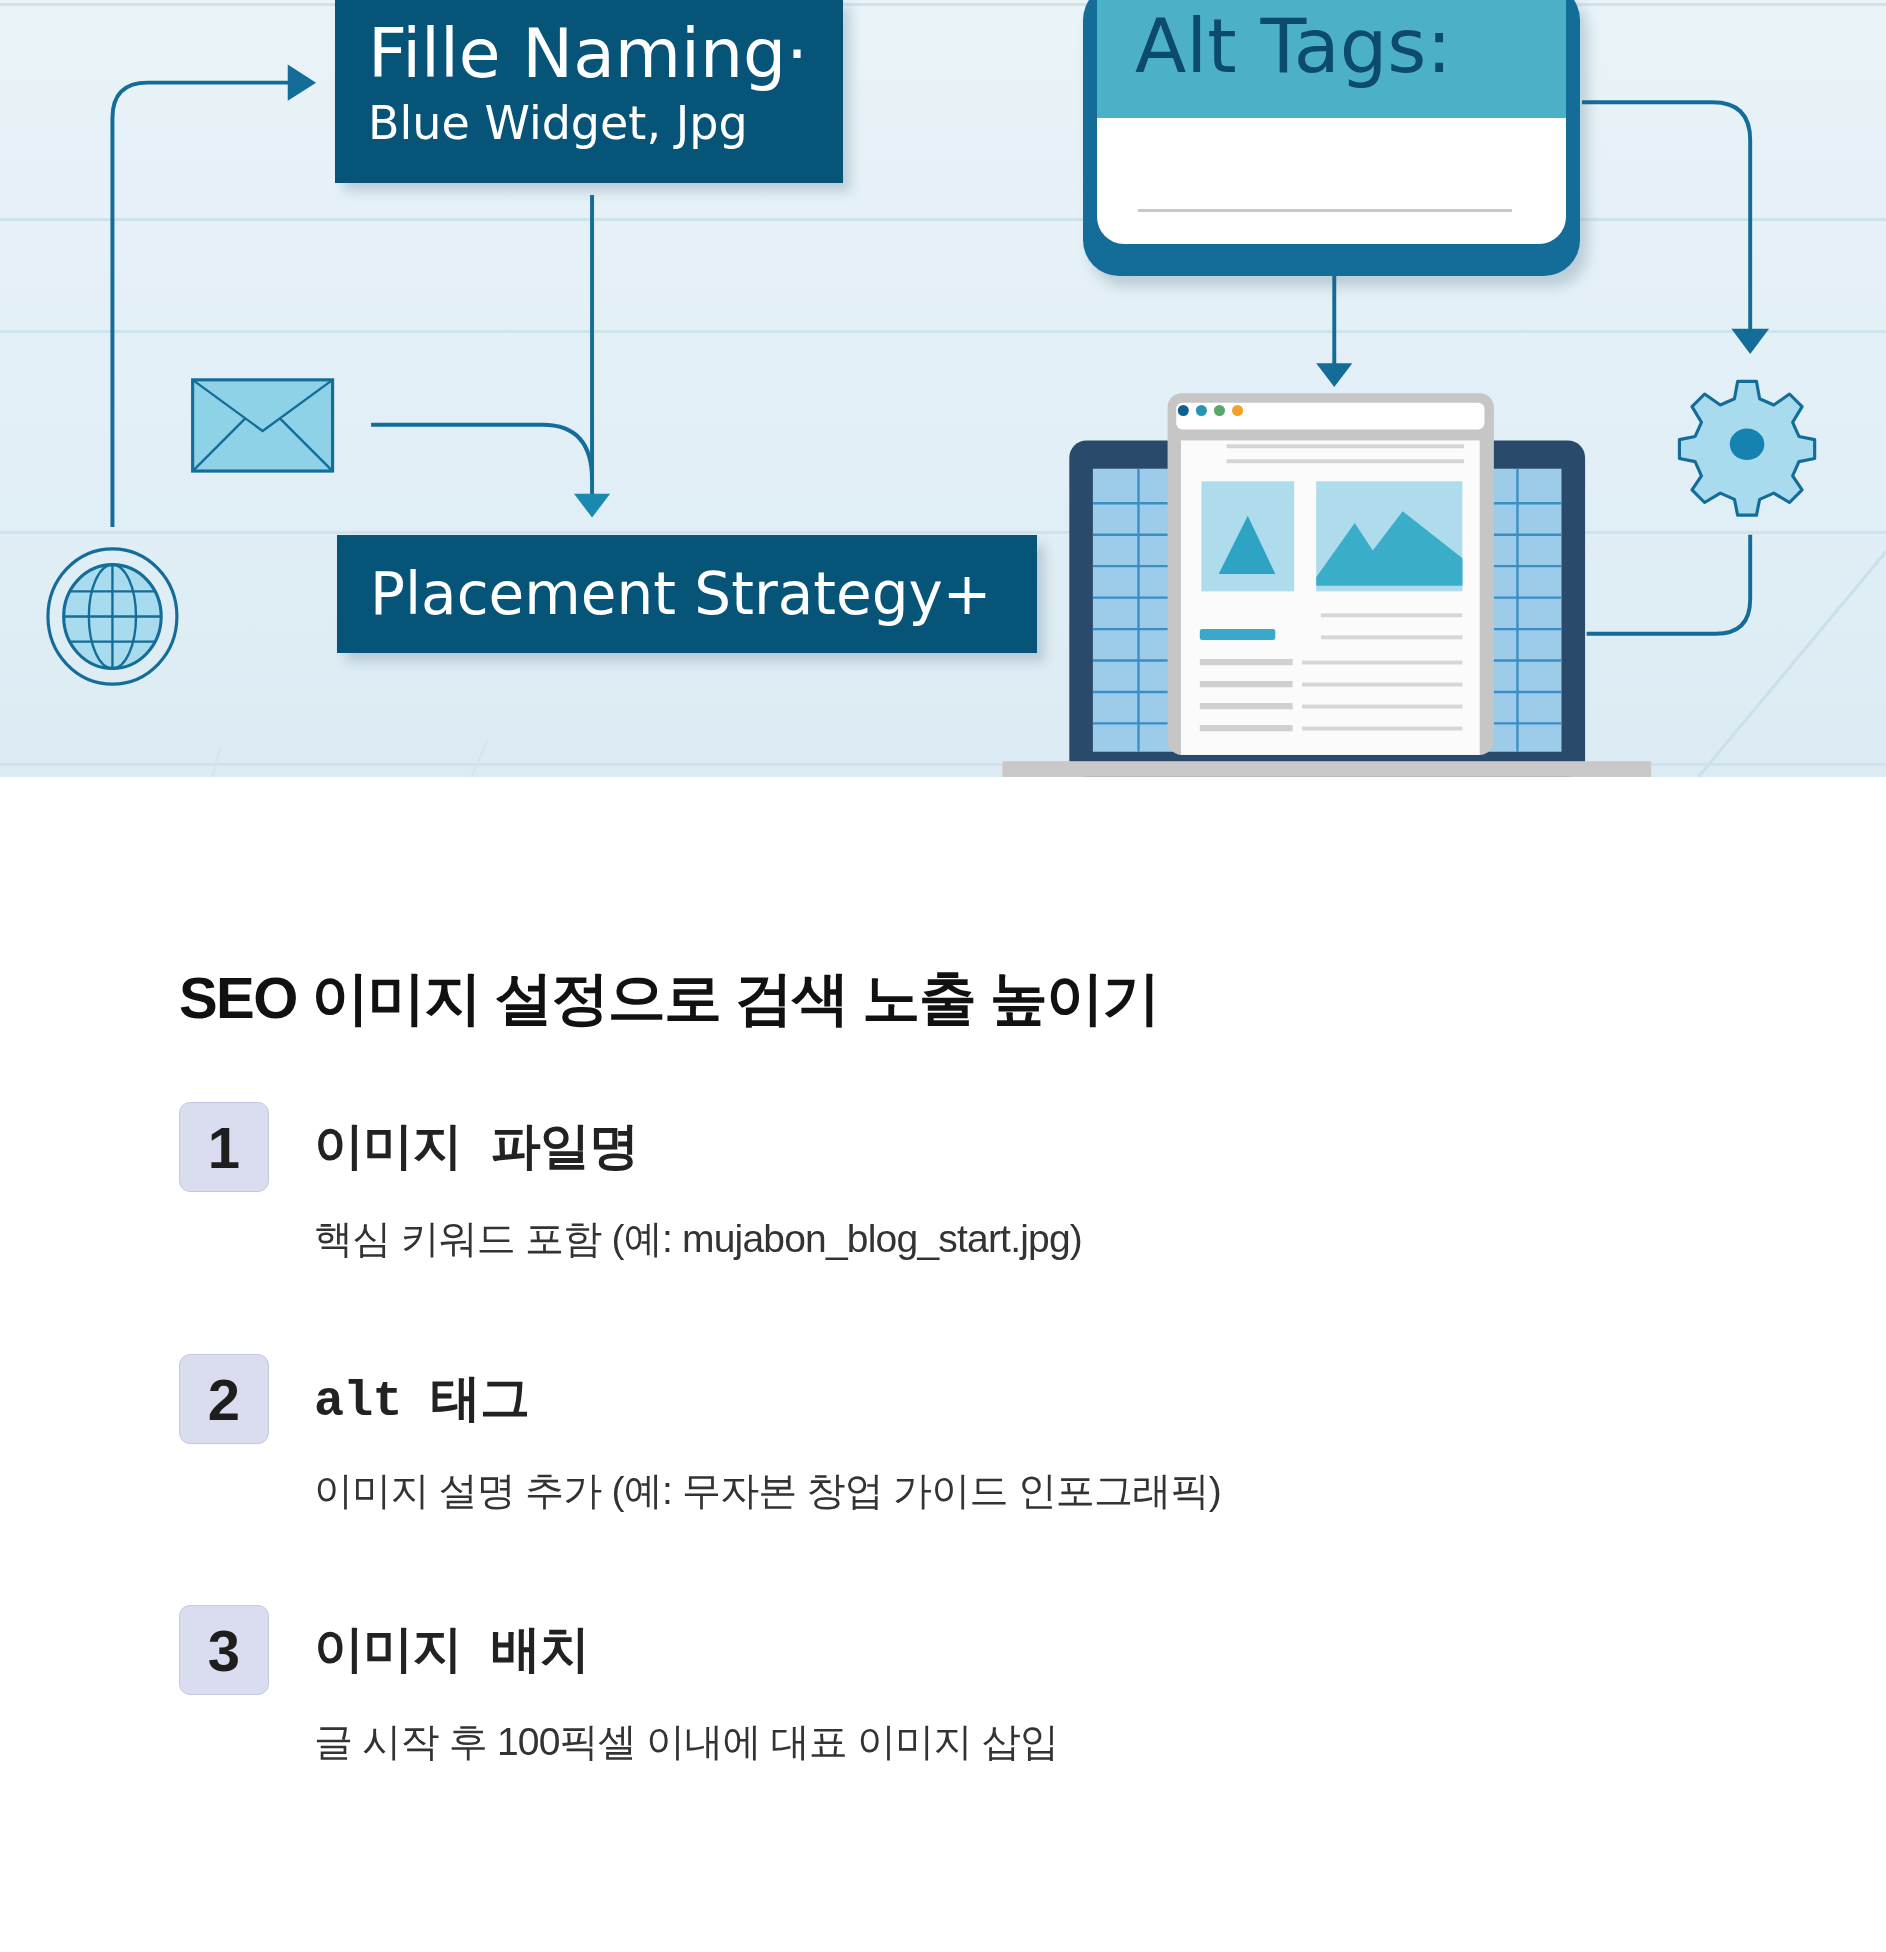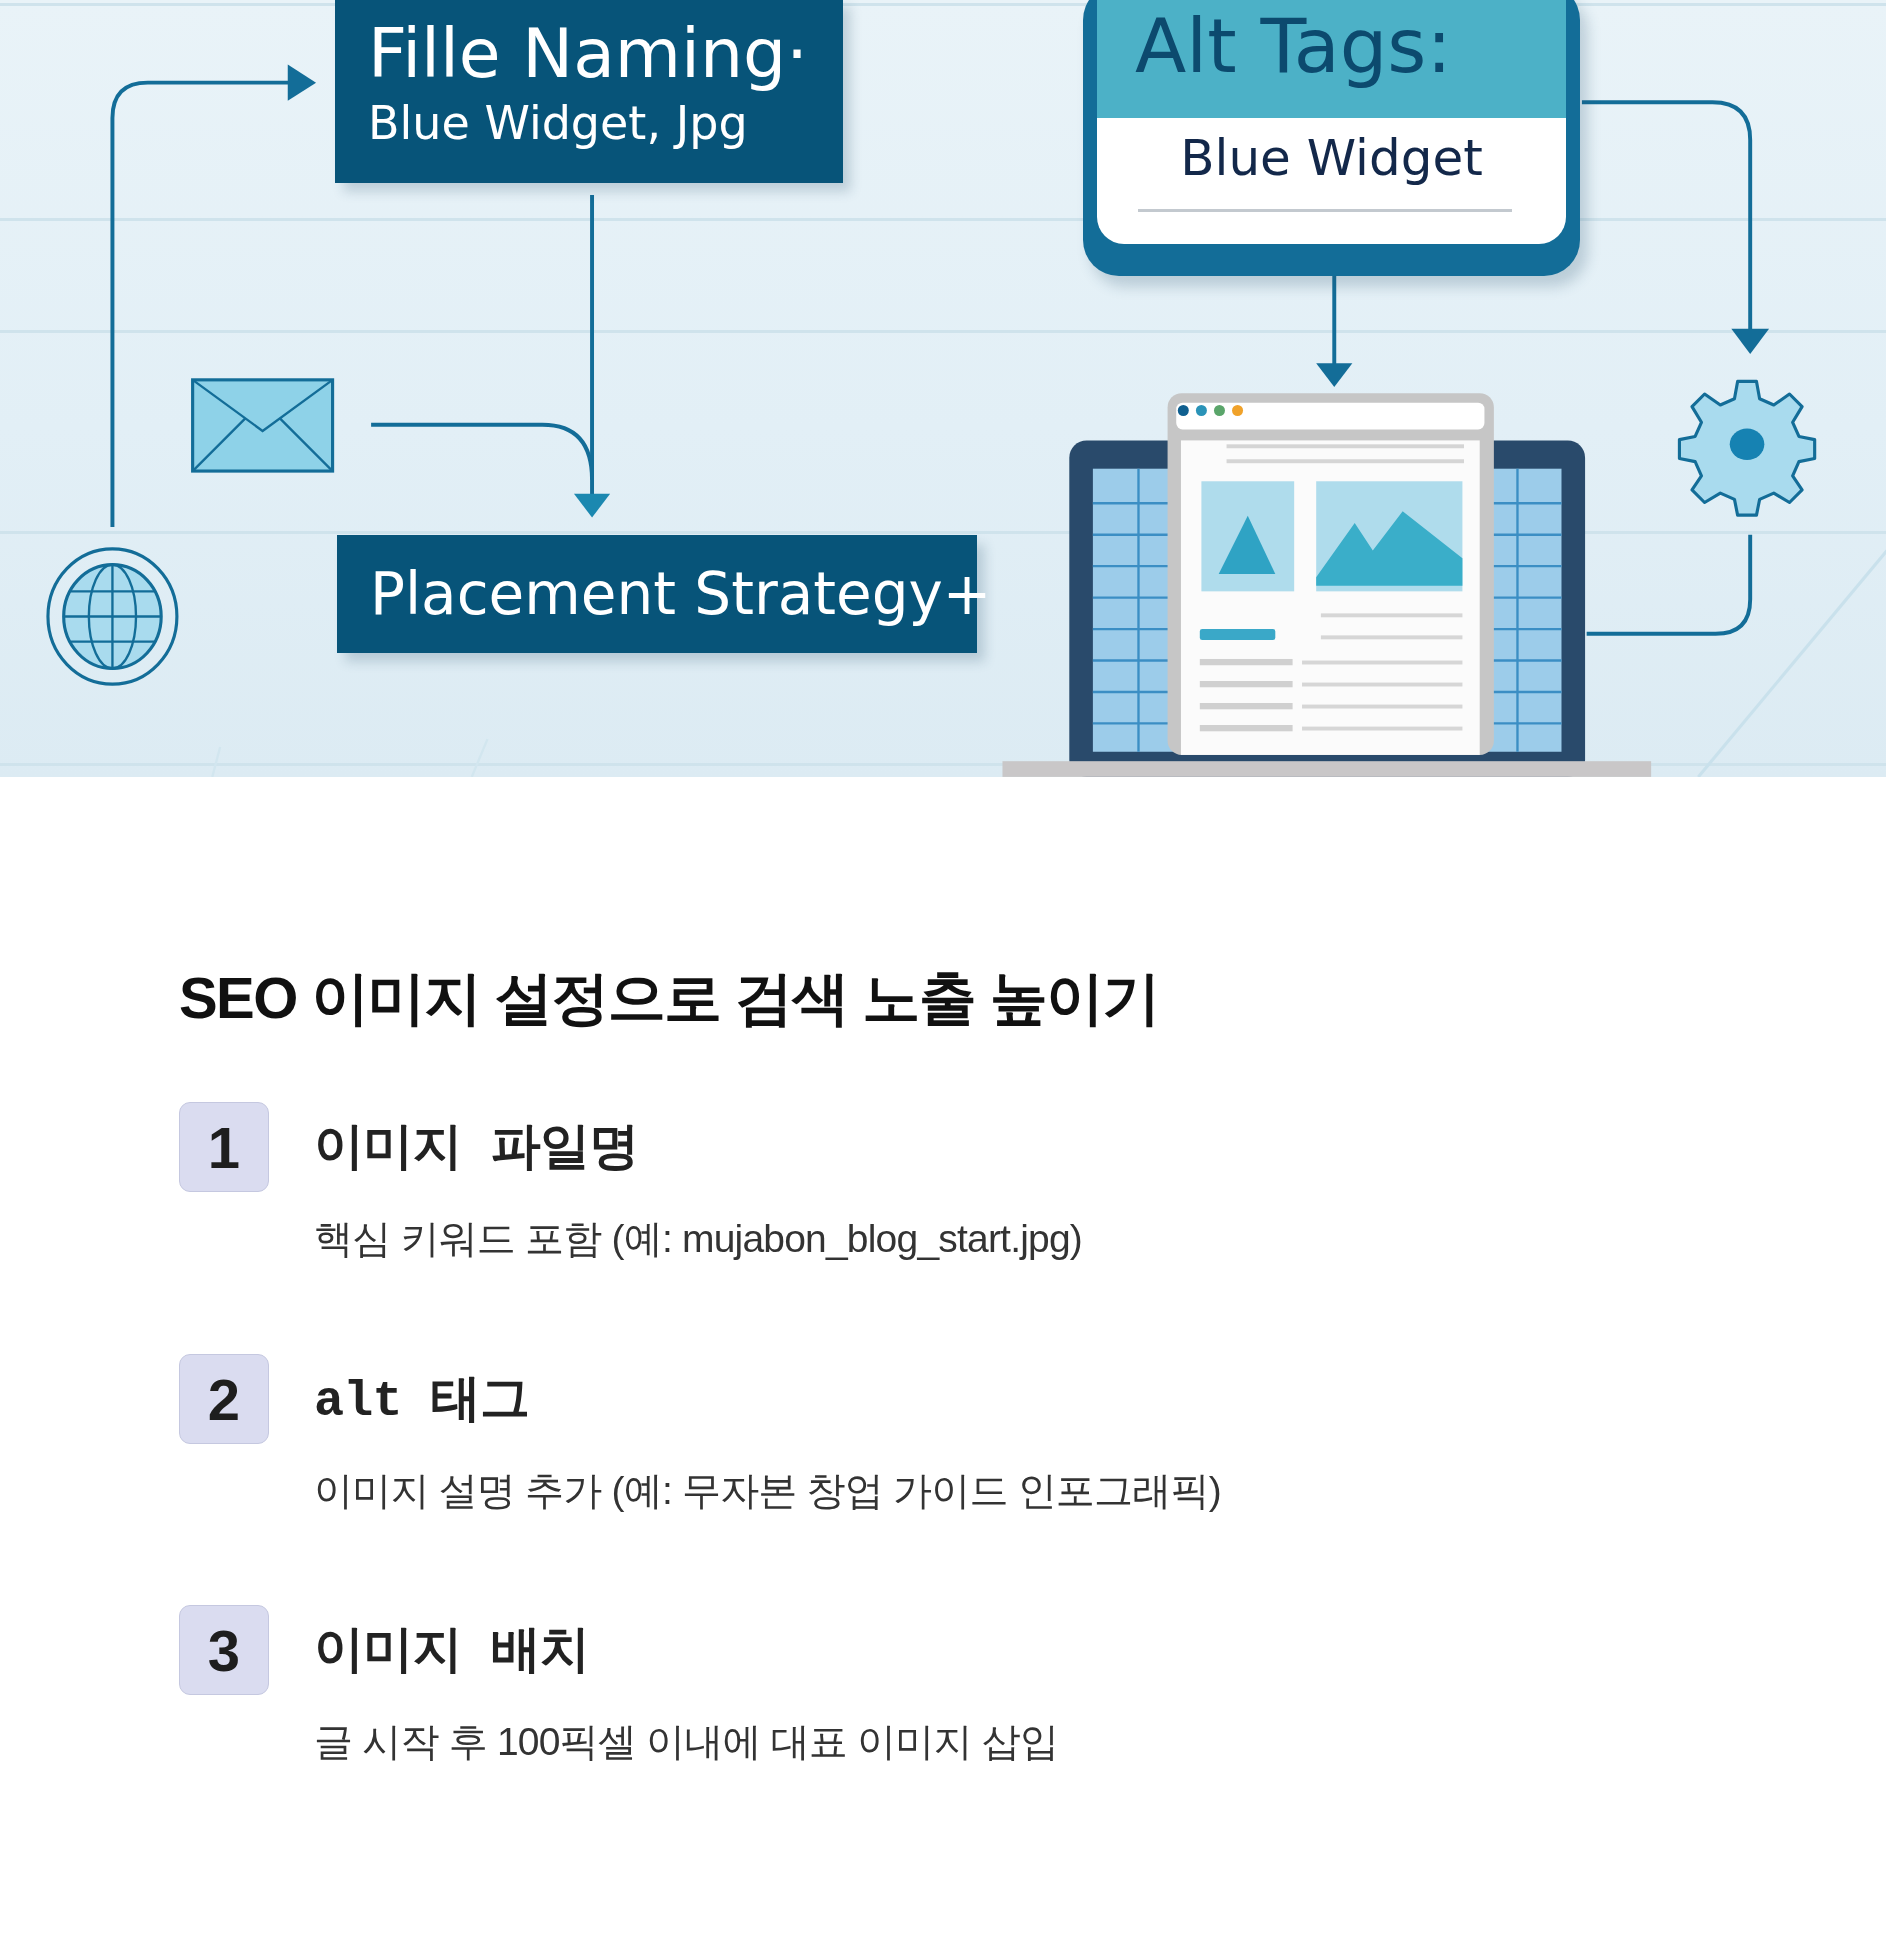--- a/index.html
+++ b/index.html
@@ -132,26 +132,25 @@
   <div class="box-dark" style="left:335px; top:-3.1px; width:508px; height:186px;">
     <div class="l1" style="left:33px; top:17.3px; font-size:68px;">Fille Naming·</div>
     <div class="l2" style="left:33px; top:99px; font-size:46px;">Blue Widget, Jpg</div>
   </div>
 
   <div class="alt-card">
     <div class="alt-head">
       <div class="alt-title">Alt Tags:</div>
     </div>
     <div class="alt-body">
-      <div class="alt-value">Blue Widget</div>
       <div class="alt-rule"></div>
     </div>
   </div>
 
-  <div class="box-dark" style="left:337px; top:535px; width:640px; height:118px;">
+  <div class="box-dark" style="left:337px; top:535px; width:700px; height:118px;">
     <div class="l1" style="left:33px; top:25px; font-size:58px;">Placement Strategy+</div>
   </div>
 </div>
 
 <div class="content-title">SEO 이미지 설정으로 검색 노출 높이기</div>
 
 <div class="step" style="top:1102px;">
   <div class="badge">1</div>
   <div class="step-title">이미지 파일명</div>
   <div class="step-desc">핵심 키워드 포함 (예: mujabon_blog_start.jpg)</div>

